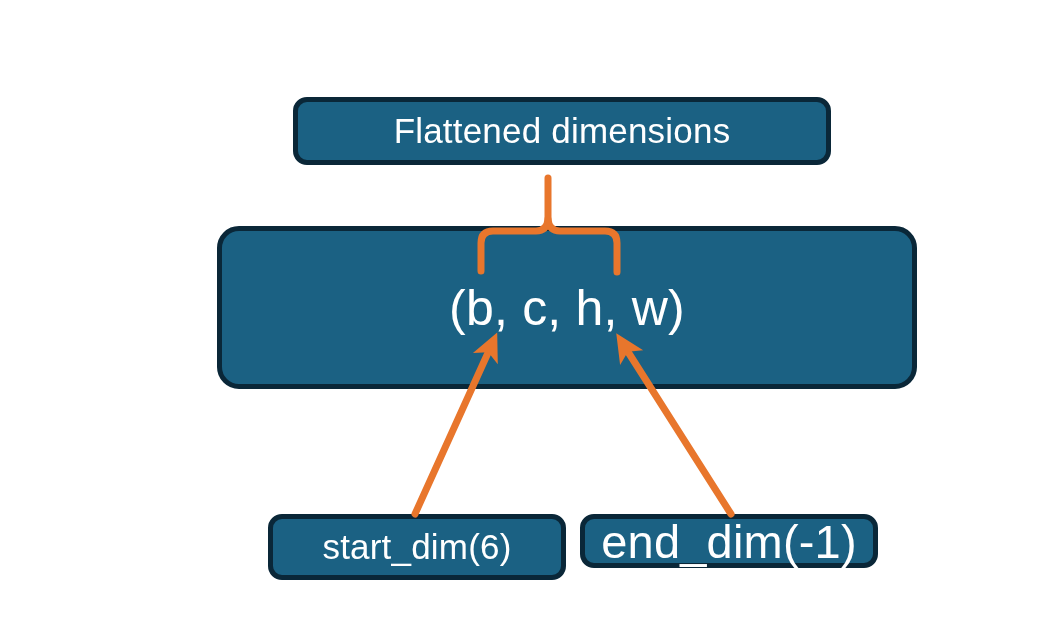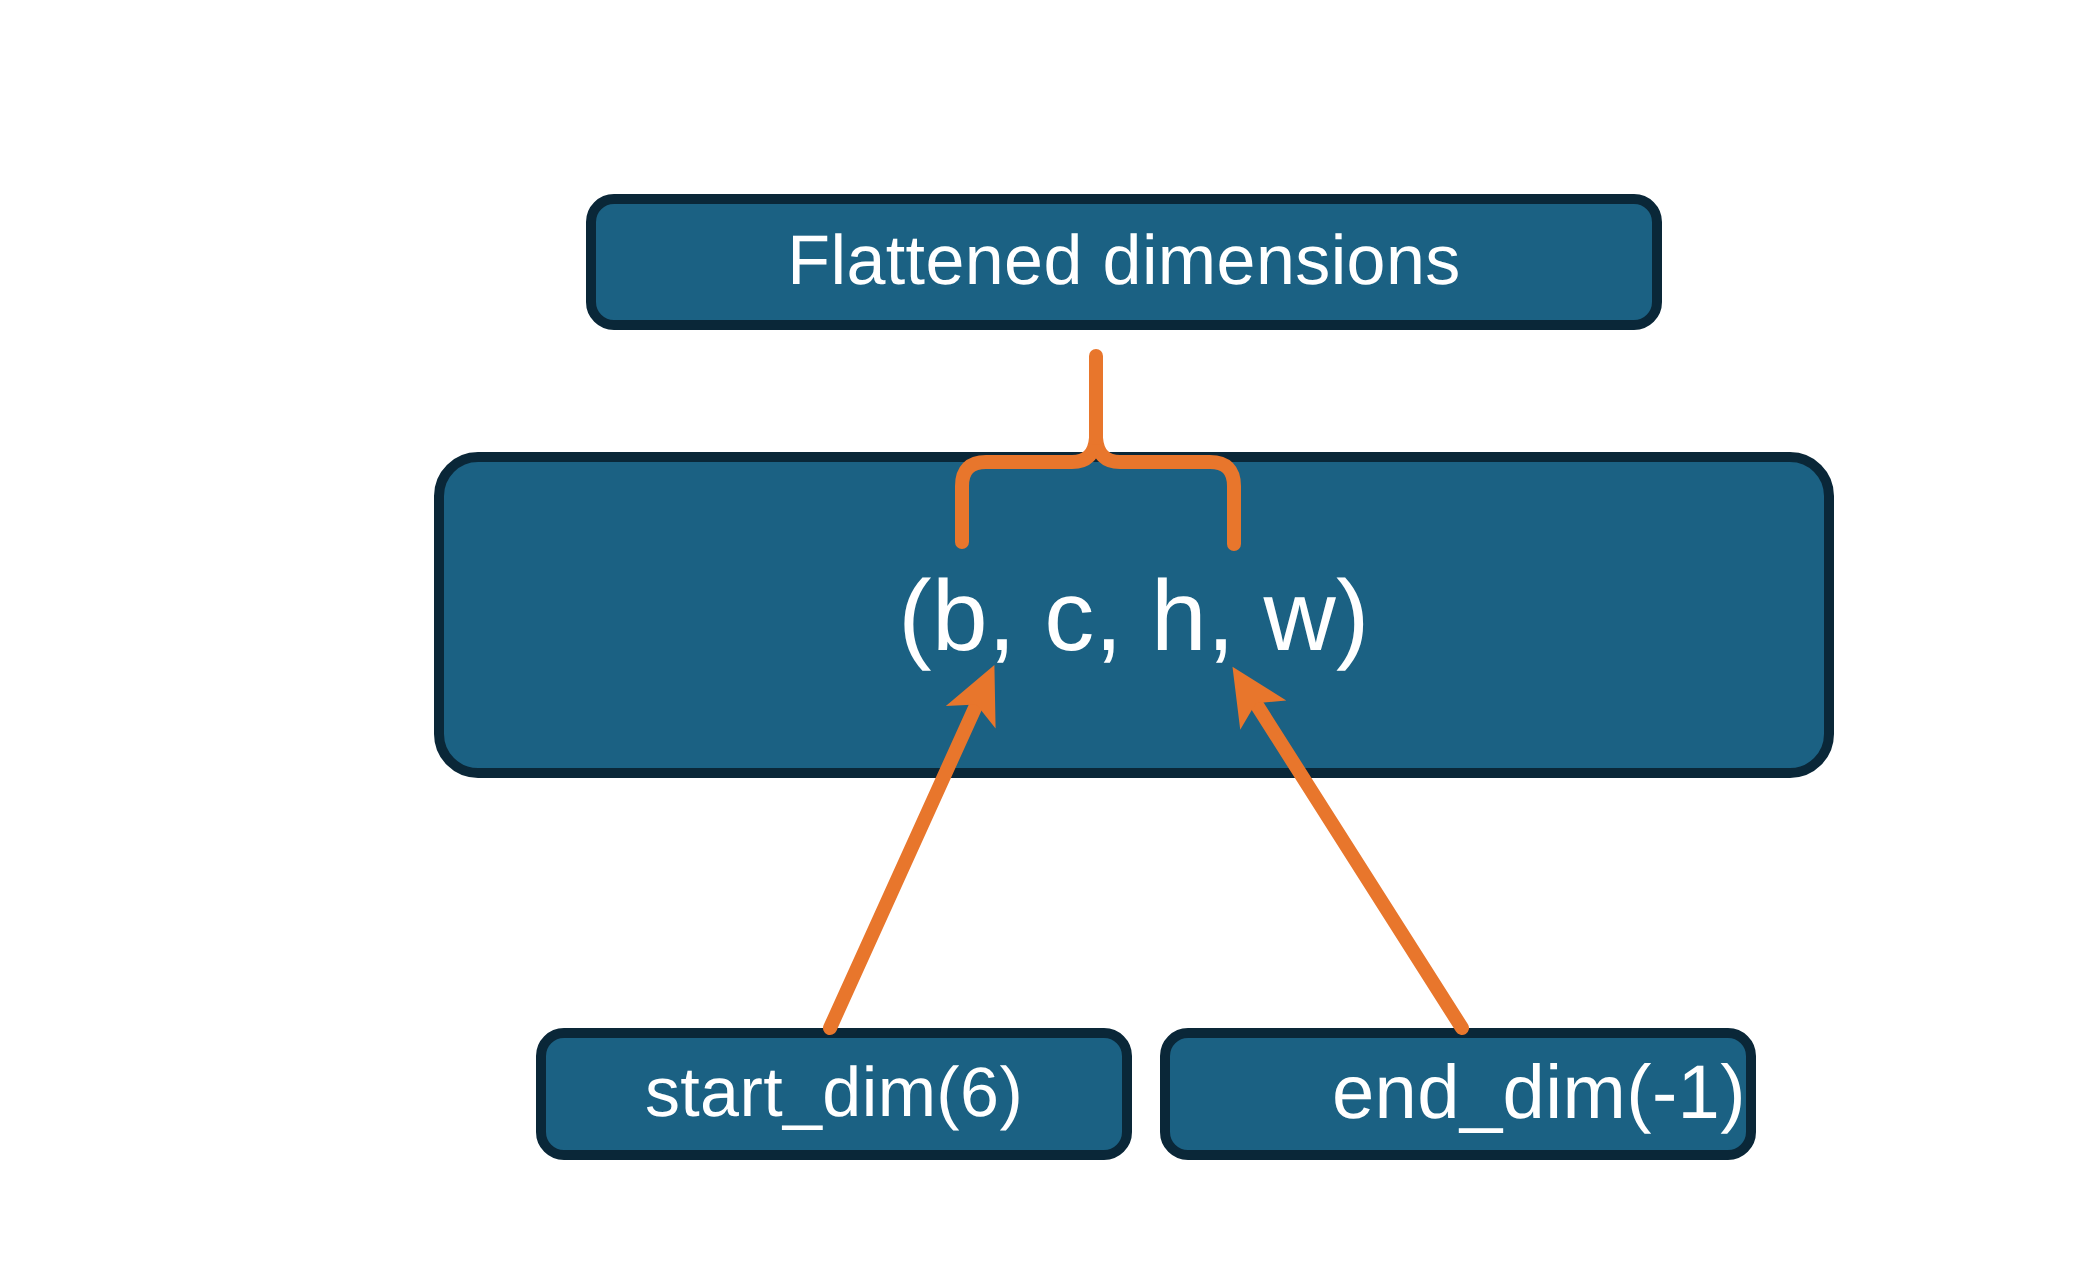--- a/index.html
+++ b/index.html
@@ -56,23 +56,22 @@
     left: 268px;
     top: 514px;
     width: 298px;
     height: 66px;
     font-size: 35px;
   }
   #node-end-dim {
     left: 580px;
     top: 514px;
     width: 298px;
-    height: 66px;
-    font-size: 38px;
-    justify-content: flex-end;
+    height: 54px;
+    font-size: 47px;
   }
   #overlay {
     position: absolute;
     left: 0;
     top: 0;
     width: 1038px;
     height: 632px;
     pointer-events: none;
   }
 </style>

